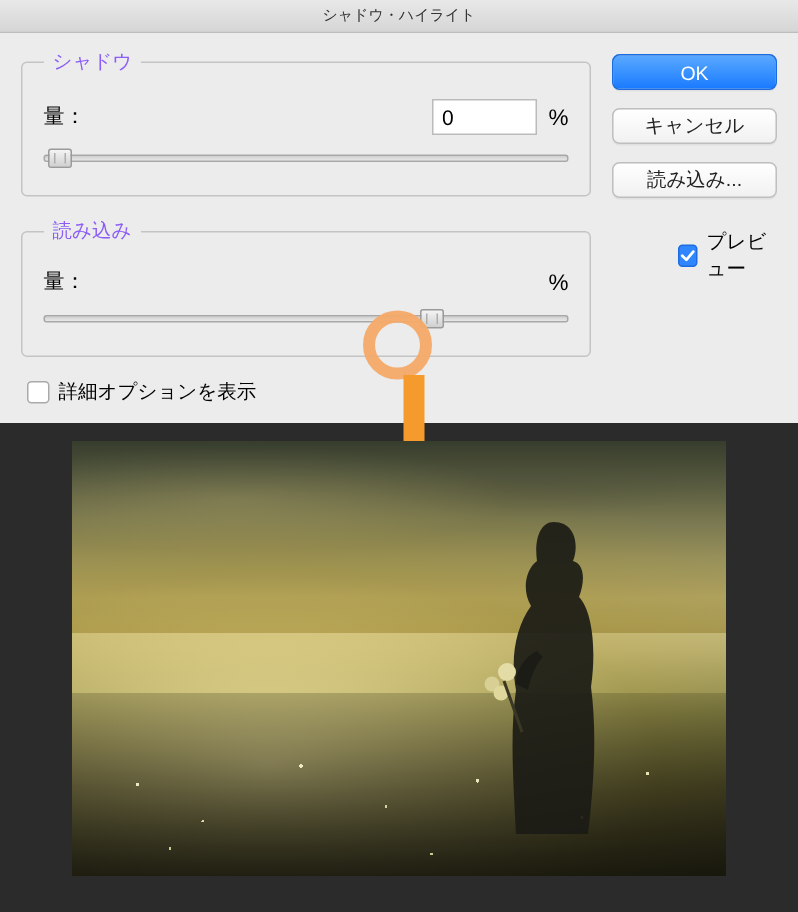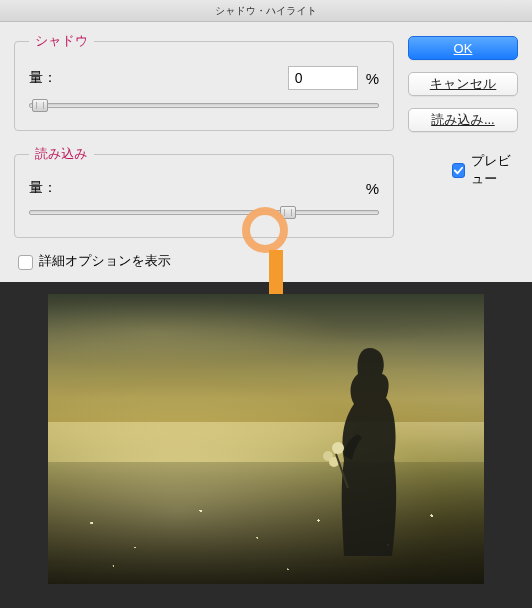--- a/index.html
+++ b/index.html
@@ -35,21 +35,21 @@
   fieldset {
     border: 1px solid #c4c4c4;
     border-radius: 4px;
     padding: 10px 14px 18px 14px;
     margin-bottom: 14px;
     position: relative;
   }
   legend {
     padding: 0 6px;
     font-size: 13px;
-    color: #be185d;
+    color: #8b5cf6;
   }
   .amount-row {
     display: flex;
     align-items: center;
     justify-content: space-between;
     margin: 6px 0 10px 0;
   }
   .amount-label { font-size: 14px; }
   .amount-right { display: flex; align-items: center; gap: 8px; }
   input.num {
@@ -93,21 +93,20 @@
   }
   .btn {
     height: 24px;
     border: 1px solid #bfbfbf;
     border-radius: 5px;
     background: linear-gradient(#ffffff,#f1f1f1);
     font-size: 13px;
     color: #222;
     cursor: default;
     box-shadow: 0 1px 0 rgba(0,0,0,0.05);
-    text-decoration: underline;
   }
   .btn.primary {
     background: linear-gradient(#5aa9ff,#1a7bff);
     border-color: #1a6be0;
     color: #fff;
     font-weight: 500;
   }
   .preview-row {
     display: flex;
     align-items: center;
@@ -121,21 +120,21 @@
     border-radius: 3px;
     background: #2f86ff;
     border: 1px solid #1d6be0;
     display: inline-flex;
     align-items: center;
     justify-content: center;
   }
   .mac-check svg { width: 11px; height: 11px; }
   .options-row {
     display: flex;
-    align-items: flex-end;
+    align-items: center;
     gap: 6px;
     padding: 0 16px 0 18px;
     margin-top: -4px;
   }
   .empty-check {
     width: 15px; height: 15px;
     border: 1px solid #aaa;
     border-radius: 3px;
     background: #fff;
   }

